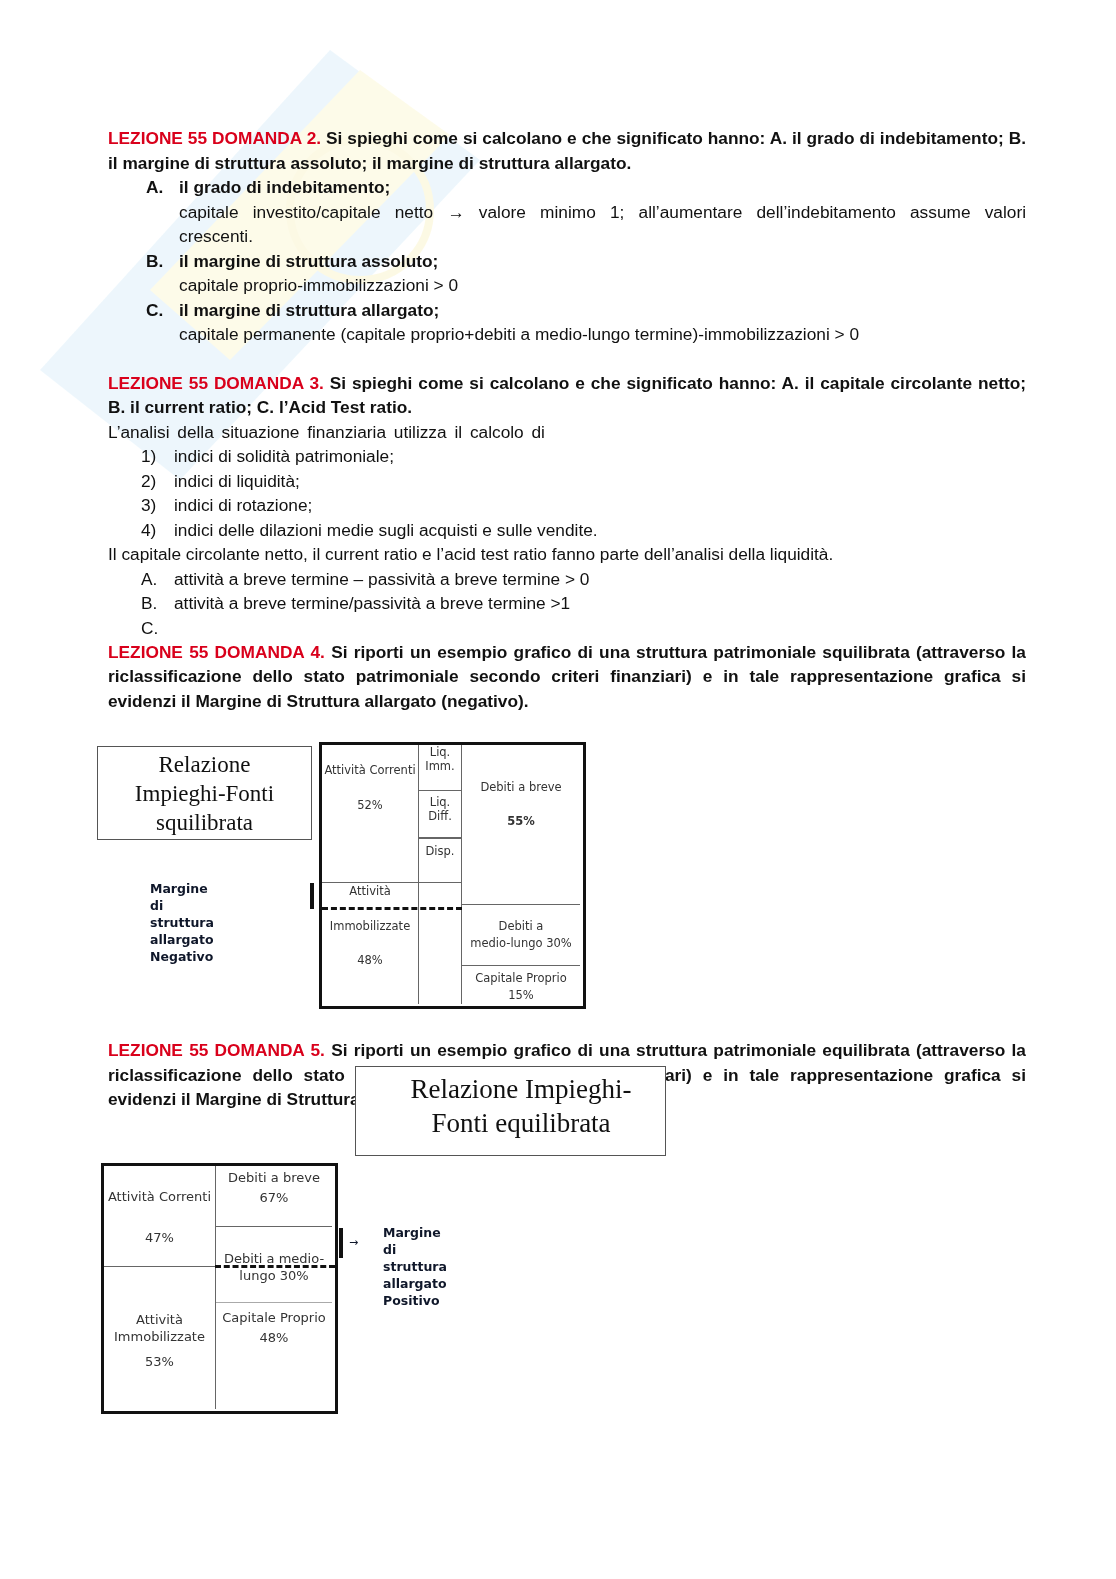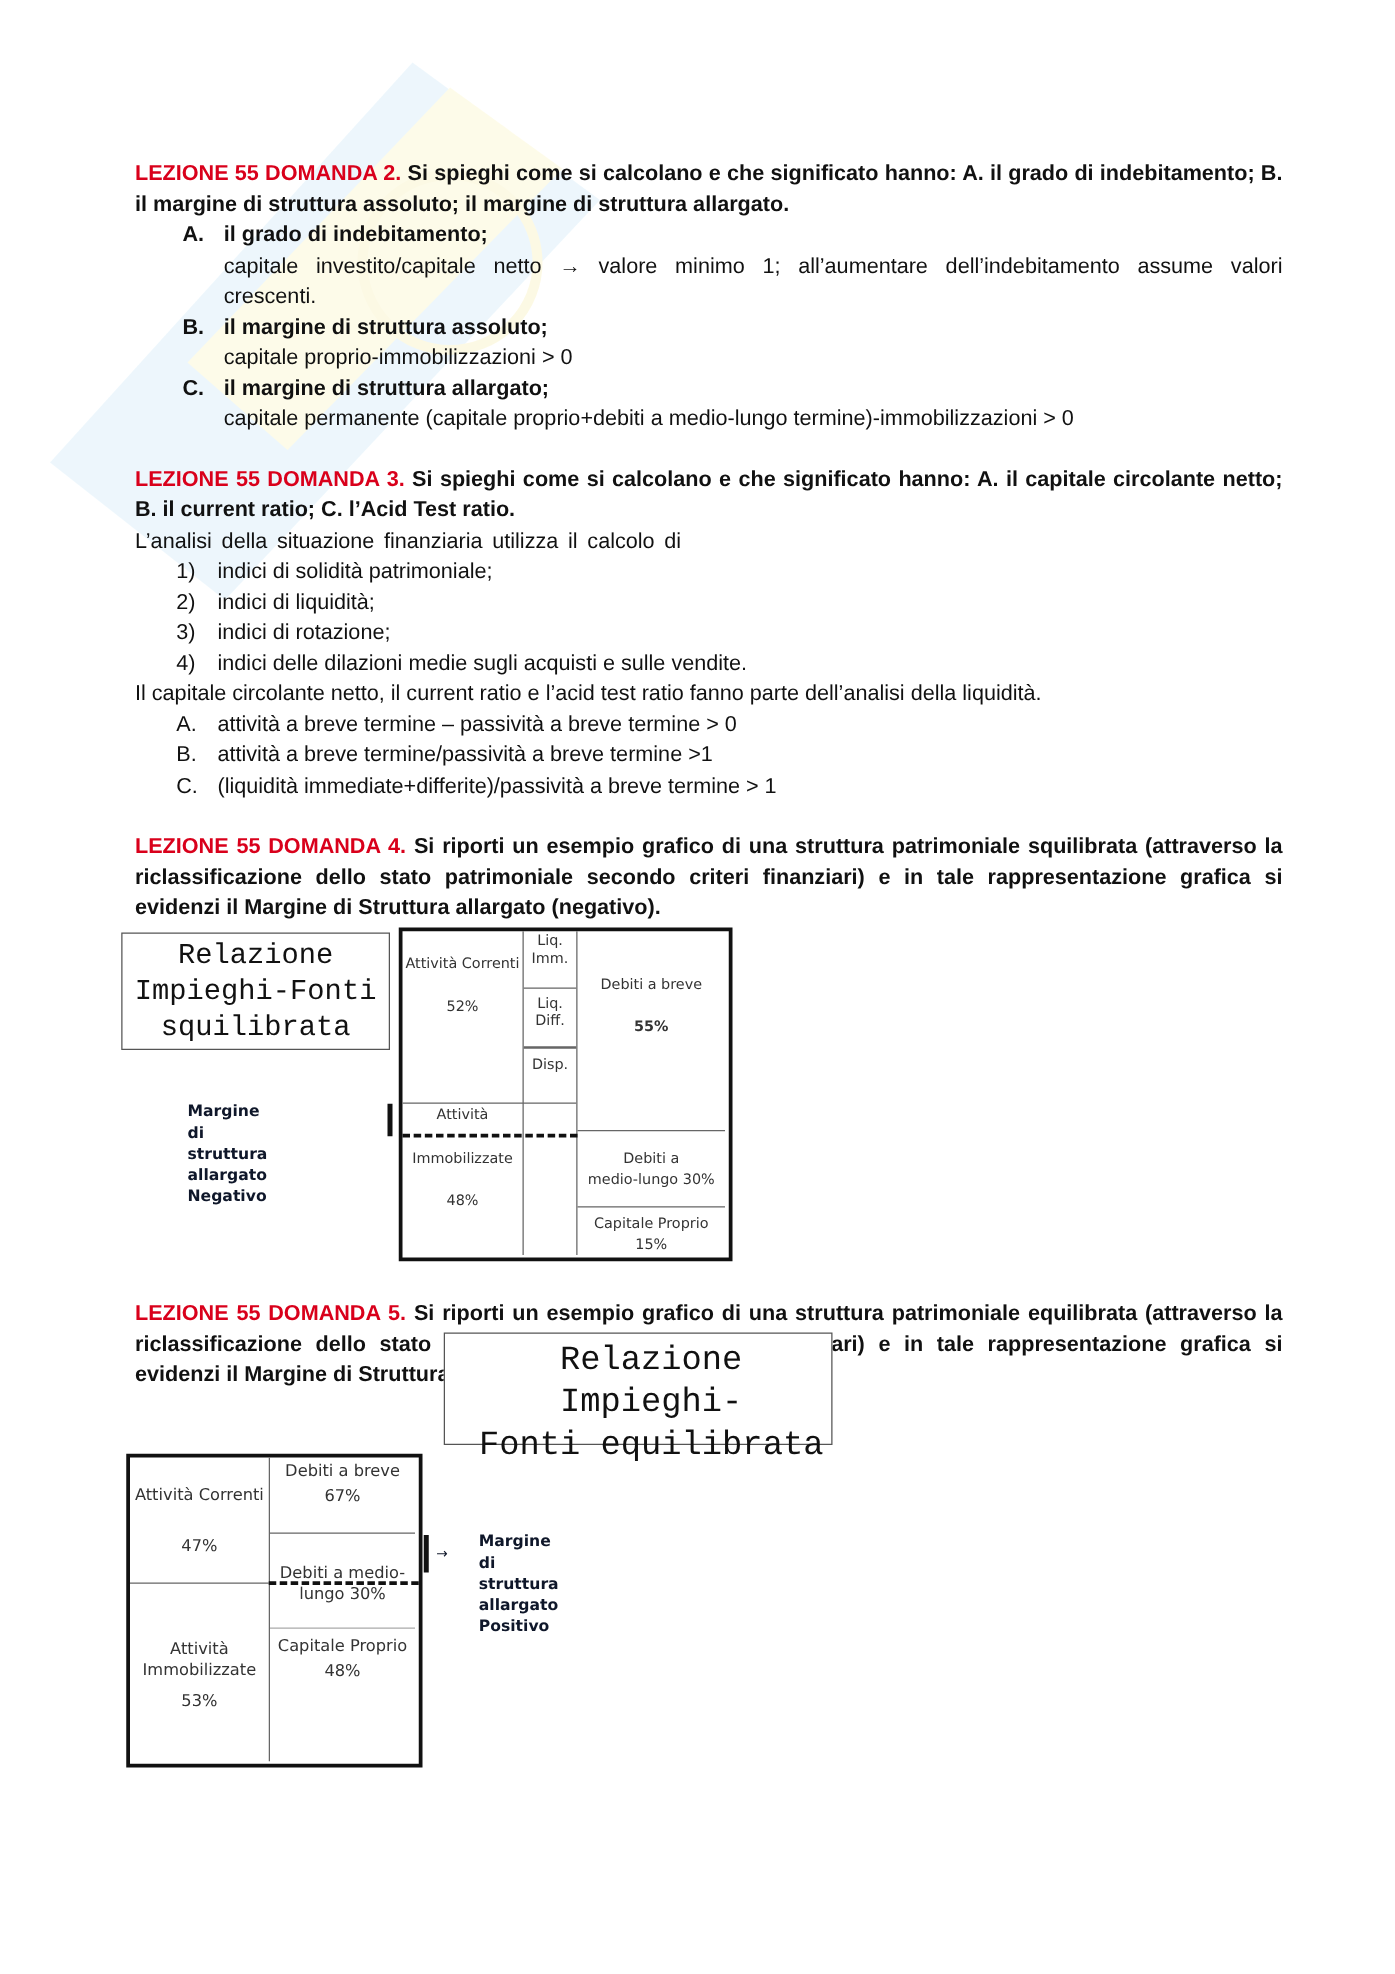--- a/index.html
+++ b/index.html
@@ -13,21 +13,21 @@
   .item-head .lbl { position:absolute; left:38px; }
   .item-body { padding-left:71px; text-align:justify; }
   .plain { }
   .num { position:relative; padding-left:66px; }
   .num .lbl { position:absolute; left:33px; }
   .gap { height:24px; }
 
   
   .diag { position:absolute; font-family:"DejaVu Sans", sans-serif; color:#222; }
   .box { position:absolute; border:1px solid #444; background:#fff; }
-  .title-box { position:absolute; border:1px solid #555; background:#fff; text-align:center; font-family:Liberation Mono, monospace; color:#111; }
+  .title-box { position:absolute; border:1px solid #555; background:#fff; text-align:center; font-family:Liberation Serif, serif; color:#111; }
   .cell-text { position:absolute; text-align:center; font-size:11.5px; line-height:17px; color:#333; }
   .hline { position:absolute; height:0; border-top:1px solid #666; }
   .vline { position:absolute; width:0; border-left:1px solid #666; }
   .dash { position:absolute; height:0; border-top:3px dashed #111; }
   .bar { position:absolute; width:4px; background:#111; }
   .mlabel { position:absolute; font-family:"DejaVu Sans", sans-serif; font-weight:bold; font-size:12.5px; line-height:17px; color:#0f172a; }
 </style>
 </head>
 <body>
 
@@ -55,21 +55,21 @@
     <span class="red">LEZIONE 55 DOMANDA 3.</span><span> Si spieghi come si calcolano e che significato hanno: A. il capitale circolante netto; B. il current ratio; C. l’Acid Test ratio.</span>
   </div>
   <div class="plain" style="word-spacing:3px;">L’analisi della situazione finanziaria utilizza il calcolo di</div>
   <div class="num"><span class="lbl">1)</span><span>indici di solidità patrimoniale;</span></div>
   <div class="num"><span class="lbl">2)</span><span>indici di liquidità;</span></div>
   <div class="num"><span class="lbl">3)</span><span>indici di rotazione;</span></div>
   <div class="num"><span class="lbl">4)</span><span>indici delle dilazioni medie sugli acquisti e sulle vendite.</span></div>
   <div class="plain">Il capitale circolante netto, il current ratio e l’acid test ratio fanno parte dell’analisi della liquidità.</div>
   <div class="num"><span class="lbl">A.</span><span>attività a breve termine – passività a breve termine &gt; 0</span></div>
   <div class="num"><span class="lbl">B.</span><span>attività a breve termine/passività a breve termine &gt;1</span></div>
-  <div class="num"><span class="lbl">C.</span><span>(liquidità immediate+differite)/passività a breve termine &gt; 1</span></div>
+  <div class="num"><span class="lbl">C.</span></div>
 
   <div class="gap"></div>
 
   <div class="q">
     <span class="red">LEZIONE 55 DOMANDA 4.</span><span> Si riporti un esempio grafico di una struttura patrimoniale squilibrata (attraverso la riclassificazione dello stato patrimoniale secondo criteri finanziari) e in tale rappresentazione grafica si evidenzi il Margine di Struttura allargato (negativo).</span>
   </div>
 </div>
 
 <div class="page" style="top:1038px;">
   <div class="q">

